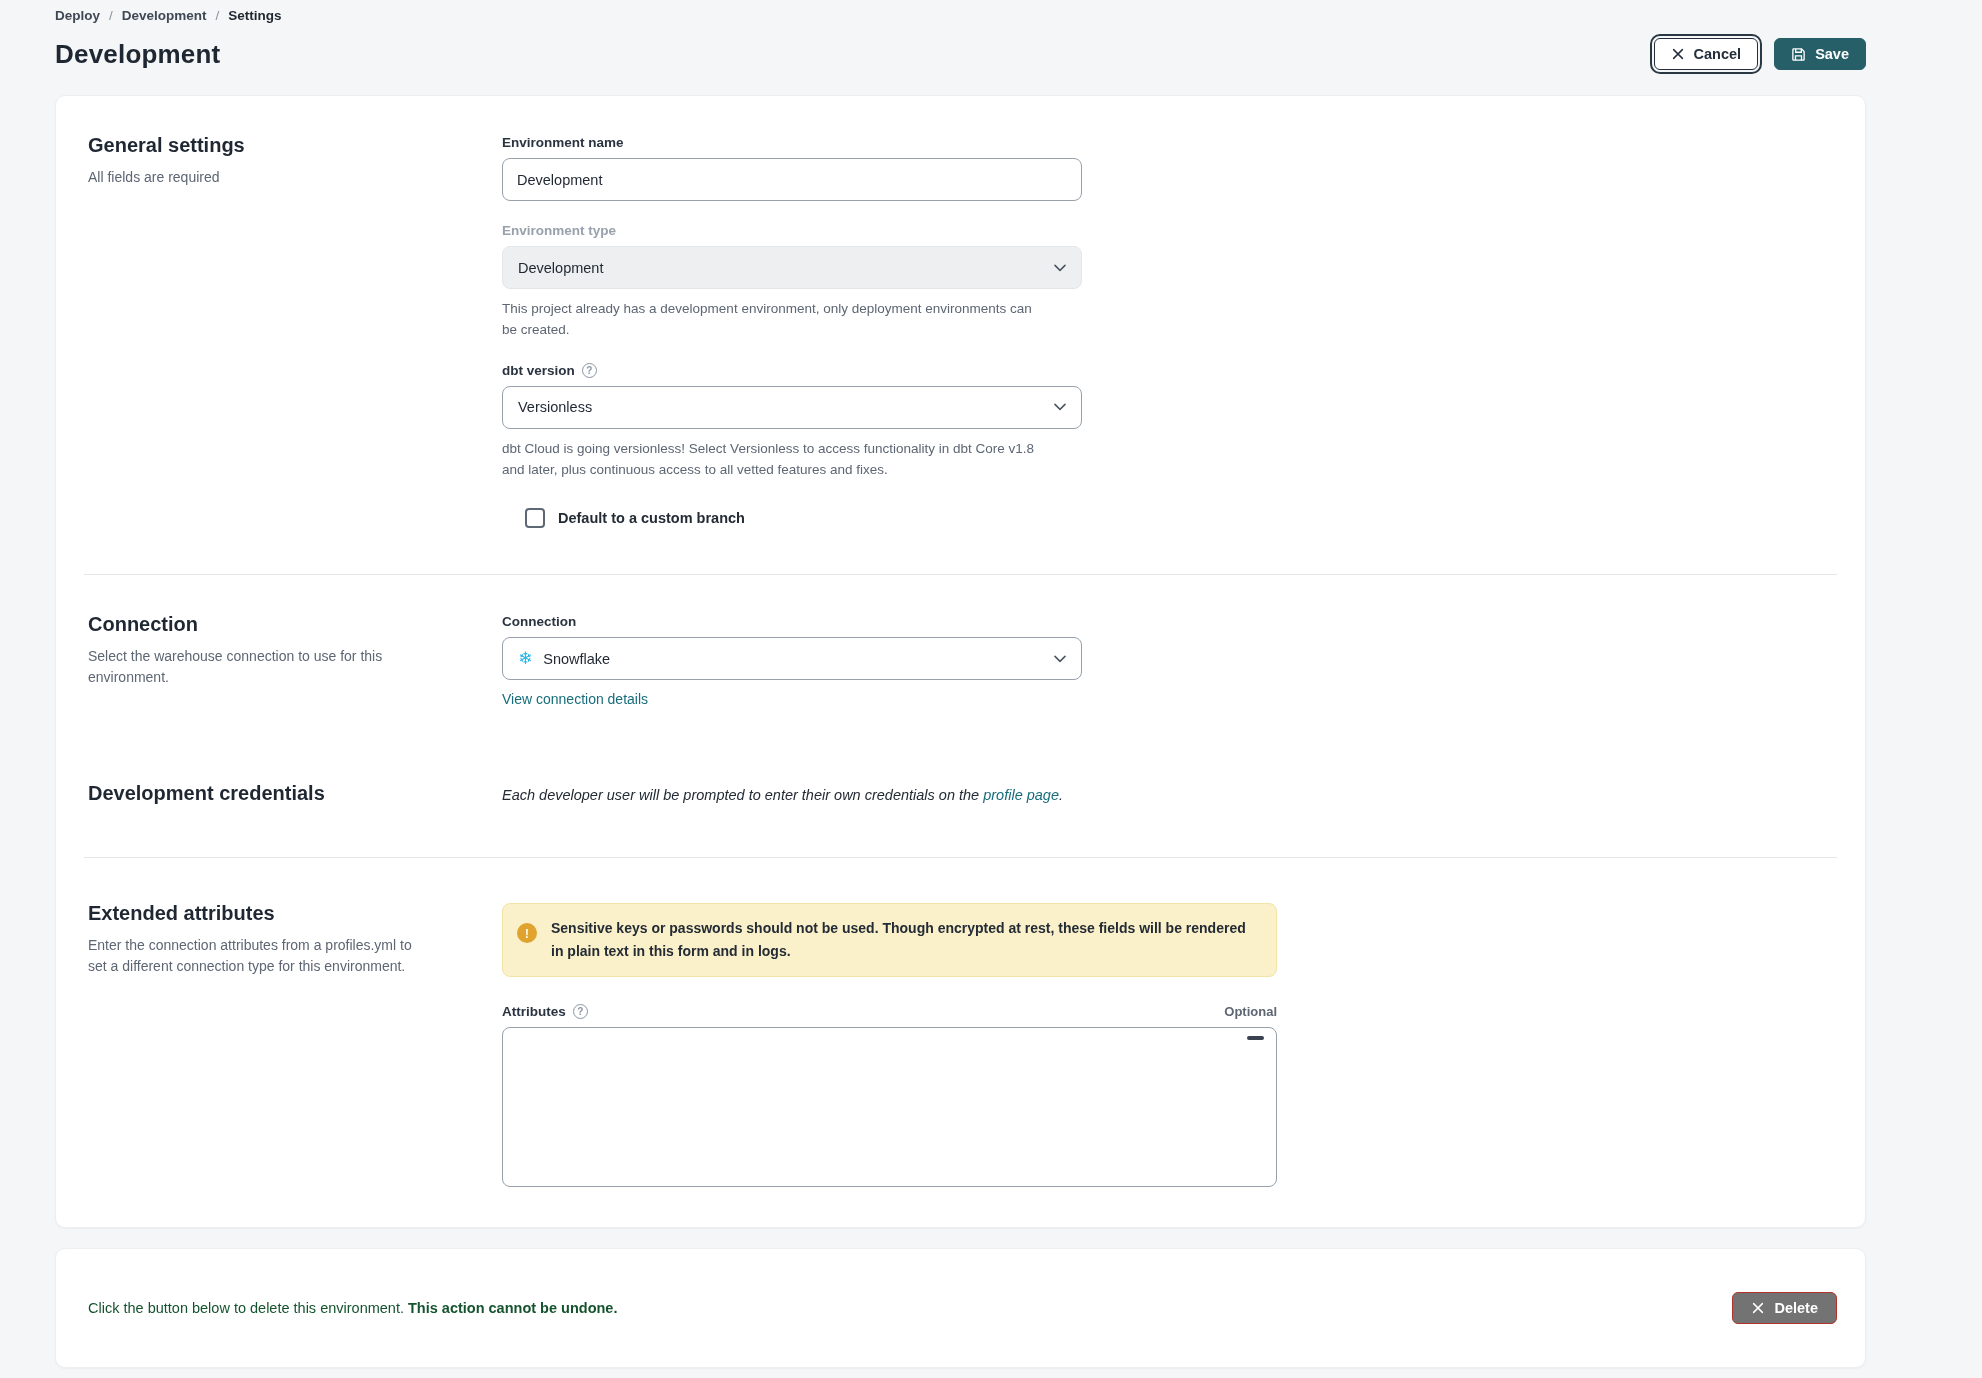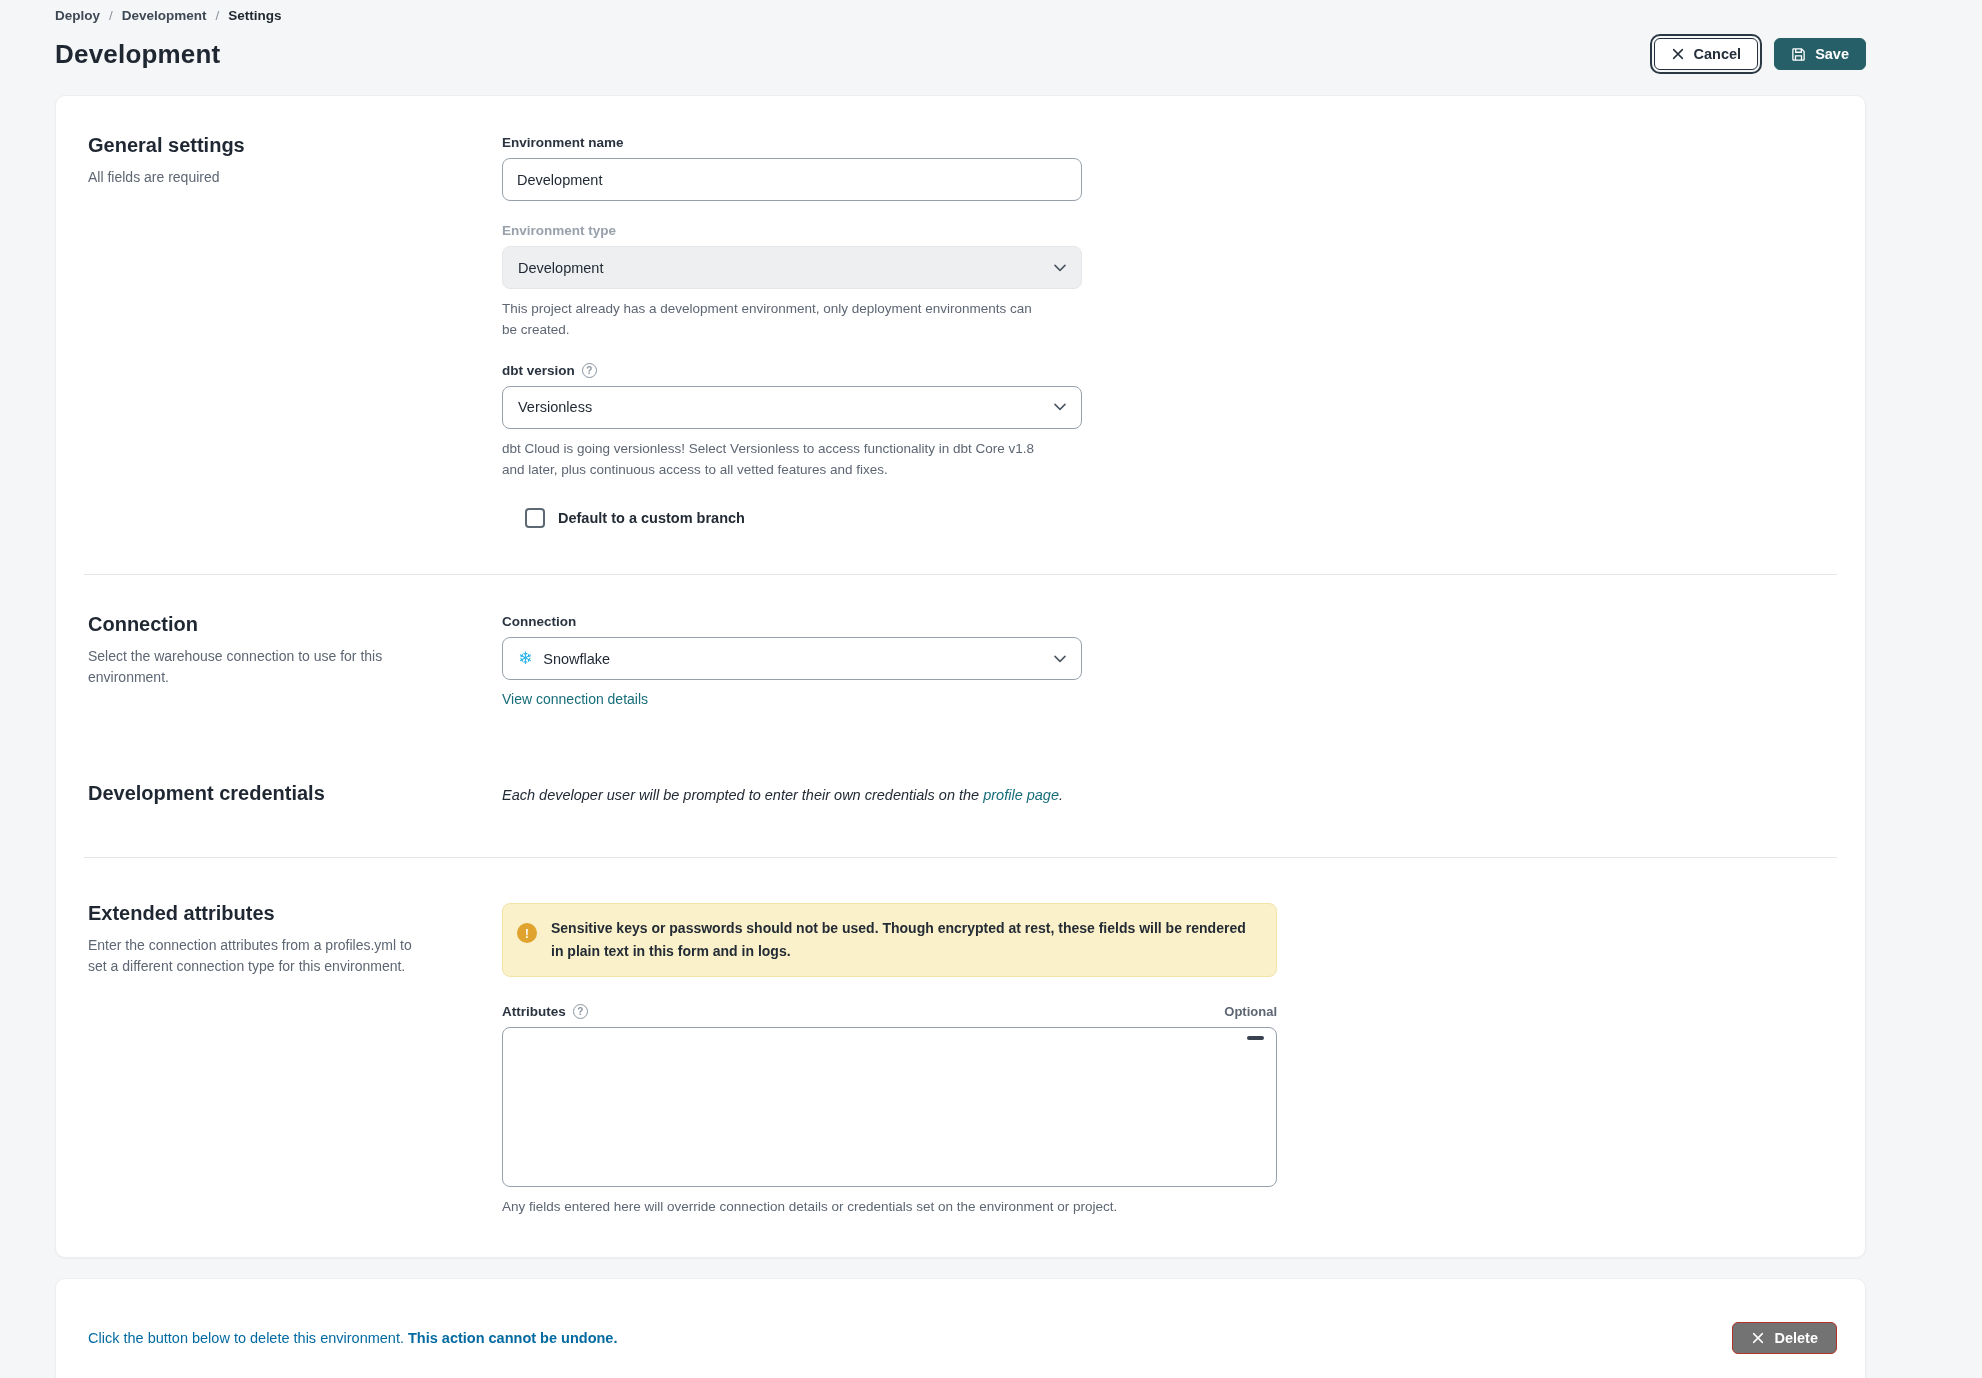--- a/index.html
+++ b/index.html
@@ -86,21 +86,21 @@
   .attr-editor { position: relative; width: 775px; height: 160px; margin-top: 8px; }
   .attr-textarea { width: 100%; height: 100%; border: 1px solid #97A1AB; border-radius: 8px;
                    resize: none; font-family: "Liberation Mono", "DejaVu Sans Mono", monospace;
                    font-size: 13px; padding: 12px 14px; color: #1F2732; background: #fff; }
   .collapse-handle { position: absolute; top: 9px; right: 13px; width: 17px; height: 3.5px;
                      background: #39424E; border-radius: 2px; cursor: pointer; }
 
   
   .danger-card { margin-top: 20px; height: 120px; display: flex; align-items: center;
                  justify-content: space-between; padding: 0 28px 0 32px; margin-bottom: 26px; }
-  .danger-text { font-size: 14.5px; color: #0369a1; }
+  .danger-text { font-size: 14.5px; color: #14532d; }
   .danger-text b { font-weight: 700; }
 </style>
 </head>
 <body>
 
 <div class="page">
 
   <nav class="breadcrumb">
     <a class="crumb-link">Deploy</a>
     <span class="crumb-sep">/</span>
@@ -238,21 +238,20 @@
             <span class="help-icon">?</span>
           </label>
           <span class="optional">Optional</span>
         </div>
 
         <div class="attr-editor">
           <textarea class="attr-textarea" style=""></textarea>
           <span class="collapse-handle"></span>
         </div>
 
-        <p class="helper" style="max-width:775px;">Any fields entered here will override connection details or credentials set on the environment or project.</p>
       </div>
     </section>
   </div>
 
   <div class="card danger-card">
     <p class="danger-text">
       <span>Click the button below to delete this environment. </span><b>This action cannot be undone.</b>
     </p>
     <button class="btn btn-delete">
       <span style="display:flex;">

